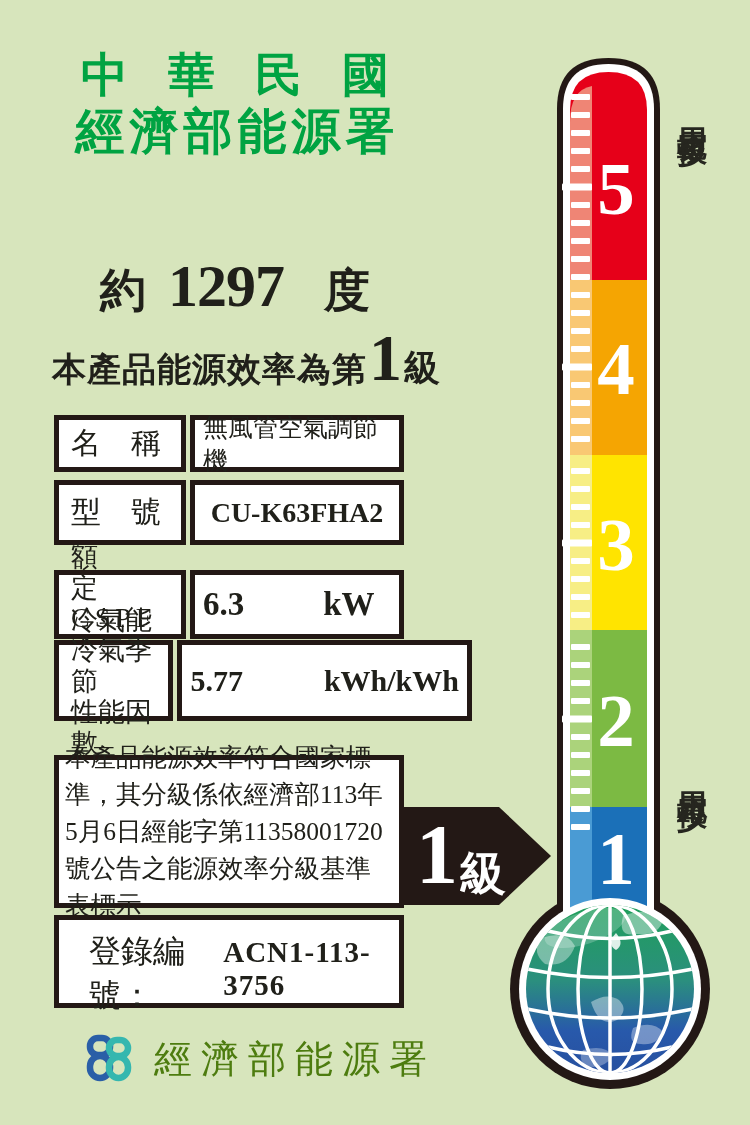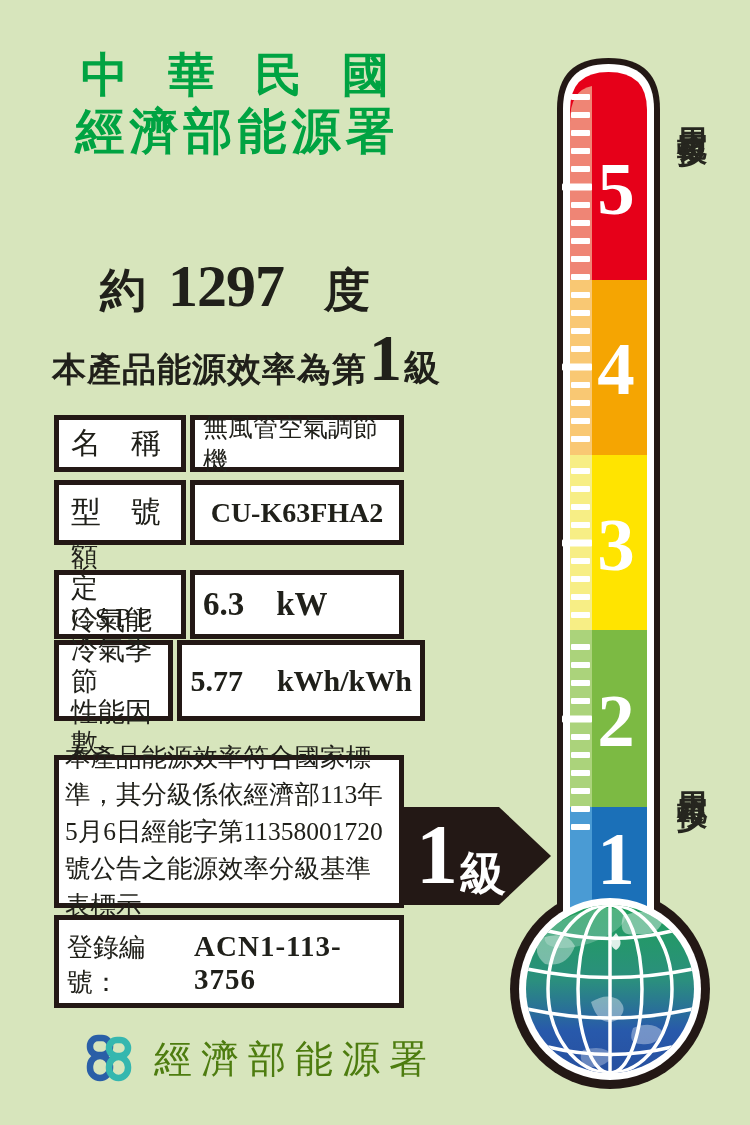--- a/index.html
+++ b/index.html
@@ -42,28 +42,28 @@
     background:#ffffff;border:5px solid #231815;box-sizing:border-box;
     display:flex;flex-direction:column;justify-content:center;
   }
   .cell.lab{width:132px;margin-right:4px;padding:4px 12px;font-size:30px;}
   .cell.val{flex:1;padding:8px 8px;}
   .lab .line{display:block;line-height:1.15;}
   .lab .cspf{letter-spacing:5px;font-size:28px;}
   .lab .small{font-size:27px;letter-spacing:0;}
   .val-name{font-size:25px;letter-spacing:0;}
   .val-model{font-size:28px;font-weight:bold;text-align:center;}
-  .val-pair{display:flex;align-items:flex-start;font-weight:bold;}
+  .val-pair{display:flex;align-items:flex-start;font-weight:bold;gap:47px;}
   .val-num{font-size:33px;}
   .val-unit{font-size:33px;margin-left:32px;}
   .fullrow .cell{width:100%;}
   .note-text{font-size:25.5px;line-height:37px;text-align:left;padding:2px 6px;}
   .reg-cell{justify-content:flex-start!important;padding-top:10px!important;}
   .reg-line{display:flex;align-items:baseline;}
-  .reg-label{font-size:26px;}
+  .reg-label{font-size:32px;margin-left:22px;}
   .reg-value{font-size:29px;font-weight:bold;letter-spacing:1px;}
 
   
   .footer{position:absolute;left:86px;top:1030px;display:flex;align-items:center;}
   .agency{font-size:38px;letter-spacing:9px;color:#4d7c0f;margin-left:22px;margin-top:4px;}
 
   
   .thermo{position:absolute;left:395px;top:40px;}
   .vcap{
     position:absolute;left:670px;width:42px;

